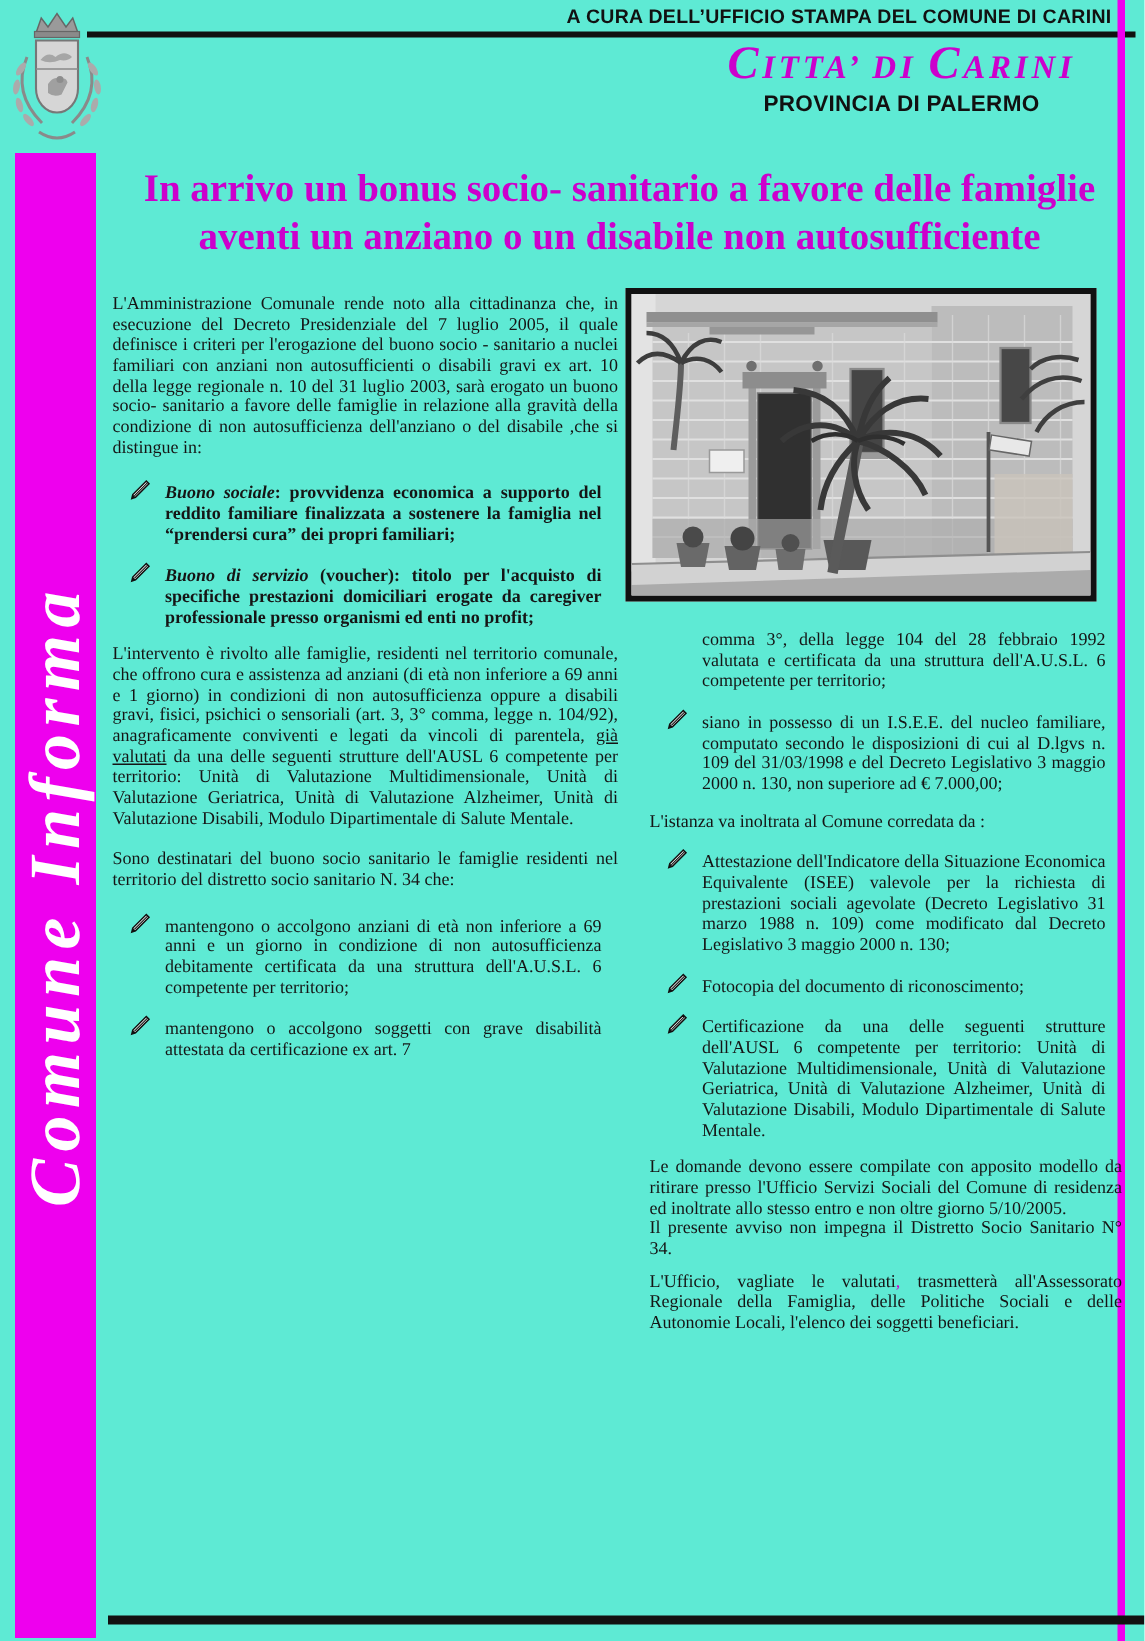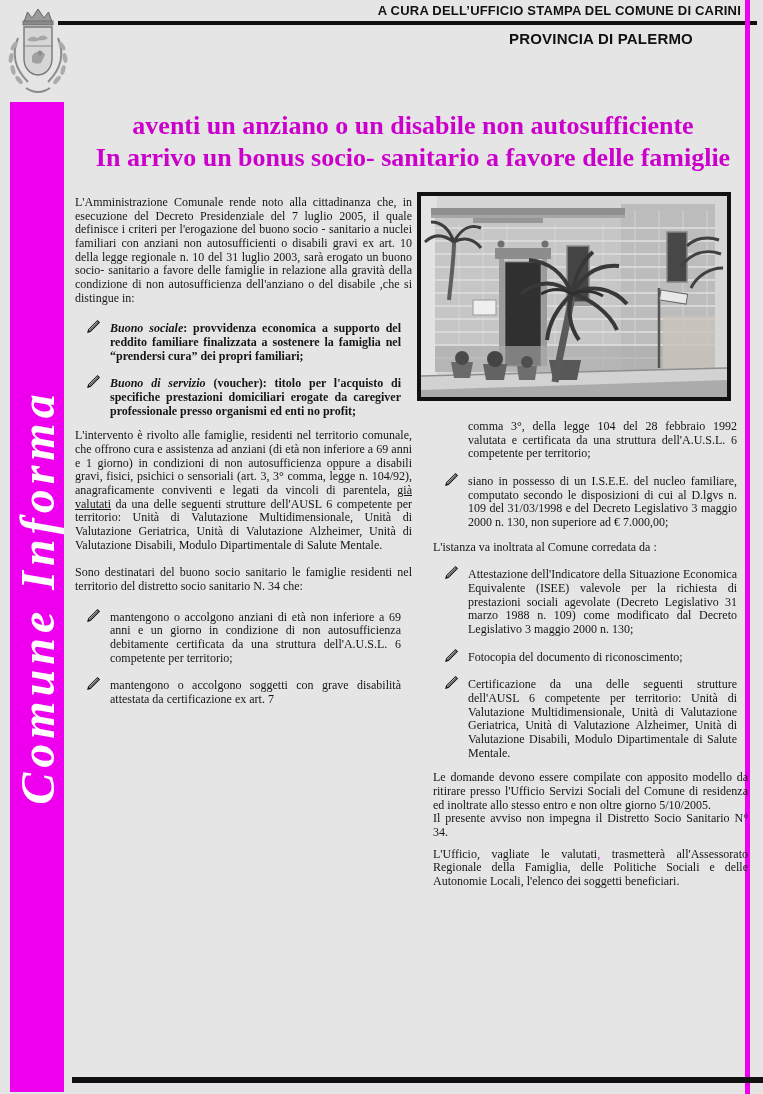--- a/index.html
+++ b/index.html
@@ -1,17 +1,17 @@
 <!DOCTYPE html>
 <html><head>
 <meta charset="utf-8">
 <style>
   html,body { margin:0; padding:0; background:#ffffff; }
   .page {
-    position:relative; width:763px; height:1094px; background:#e5e5e5;
+    position:relative; width:763px; height:1094px; background:#5eead4;
     font-family:"Liberation Serif", serif; color:#111; overflow:hidden;
   }
   
   .top-notice {
     position:absolute; top:3px; right:22px;
     font-family:"Liberation Sans", sans-serif; font-weight:bold;
     font-size:13px; letter-spacing:0.2px; color:#111; white-space:nowrap;
   }
   .top-rule { position:absolute; left:58px; top:21px; width:699px; height:4px; background:#111; }
   .pink-vline { position:absolute; left:745px; top:0; width:5px; height:1094px; background:#ee00ee; }
@@ -90,30 +90,31 @@
 
       <path d="M18 21 h28 v32 a14 16 0 0 1 -14 16 a14 16 0 0 1 -14 -16 z" fill="#d6d6d6" stroke="#777" stroke-width="1.4"></path>
       <line x1="18" y1="40" x2="46" y2="40" stroke="#888" stroke-width="1"></line>
       <path d="M21 34 q5 -6 10 -2 q6 -5 11 0 q-3 3 -8 2 q-7 3 -13 0 z" fill="#a6a6a6"></path>
       <path d="M26 50 q4 -6 8 -3 q4 -2 5 2 l-4 8 q-5 2 -9 -1 z" fill="#a0a0a0"></path>
       <circle cx="34" cy="47" r="2.4" fill="#8d8d8d"></circle>
     </svg>
   </div>
 
   <div class="city-block">
+    <div class="city-title"><span class="cap">C</span><span class="sm">ITTA’ </span><span class="sm">DI </span><span class="cap">C</span><span class="sm">ARINI</span></div>
     <div class="province">PROVINCIA DI PALERMO</div>
   </div>
 
   <div class="sidebar">
     <div class="sidebar-label">Comune Informa</div>
   </div>
 
   <div class="headline">
+    <div>In arrivo un bonus socio- sanitario a favore delle famiglie</div>
     <div>aventi un anziano o un disabile non autosufficiente</div>
-    <div>In arrivo un bonus socio- sanitario a favore delle famiglie</div>
   </div>
 
   <div class="photo">
     <svg viewBox="0 0 306 201" xmlns="http://www.w3.org/2000/svg" preserveAspectRatio="none">
       <rect x="0" y="0" width="306" height="201" fill="#d6d6d6"></rect>
       <rect x="0" y="0" width="16" height="185" fill="#e3e3e3"></rect>
       <rect x="14" y="14" width="186" height="162" fill="#c6c6c6"></rect>
       <rect x="200" y="8" width="94" height="172" fill="#bcbcbc"></rect>
 
       <path stroke="#e0e0e0" stroke-width="1.4" d="M14 32 H294 M14 45 H294 M14 58 H294 M14 71 H294 M14 84 H294 M14 97 H294 M14 110 H294 M14 123 H294 M14 136 H294 M14 149 H294 M14 162 H294"></path>

